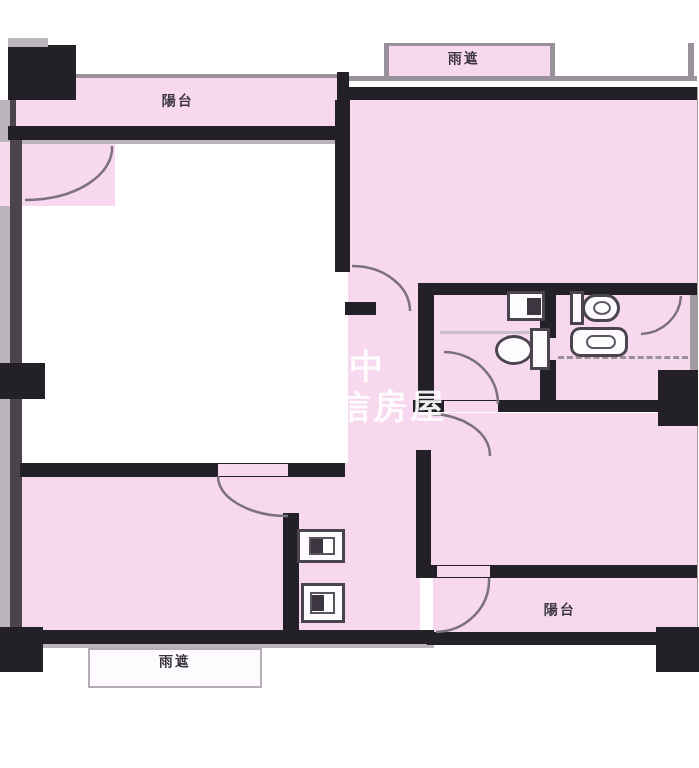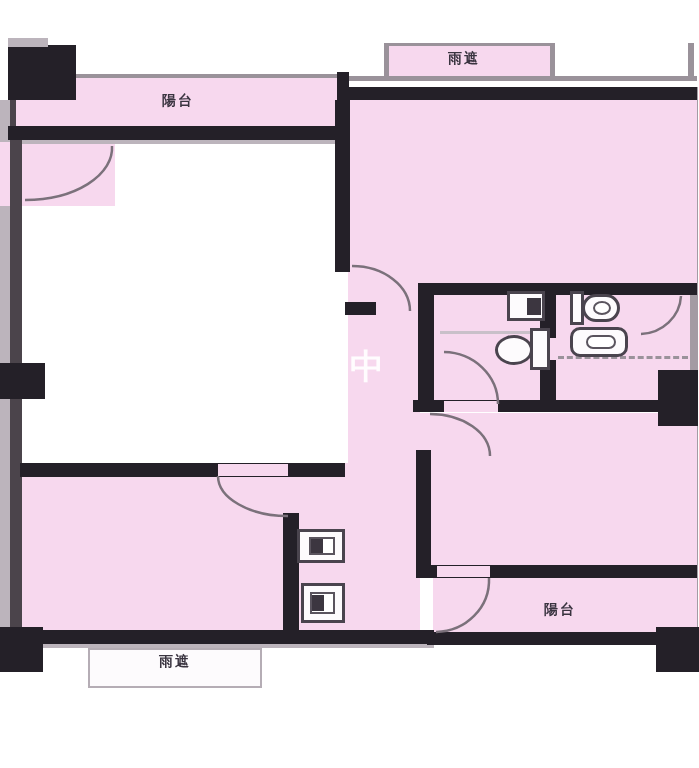--- a/index.html
+++ b/index.html
@@ -113,14 +113,15 @@
     <path d="M 430 414 A 60 42 0 0 1 490 456" fill="none" stroke="#7b717b" stroke-width="2.5"></path>
     <path d="M 489 578 A 54 52 0 0 1 436 632" fill="none" stroke="#7b717b" stroke-width="2.5"></path>
   </svg>
 
   <div class="label" style="left:138px;top:92px;">陽台</div>
   <div class="label" style="left:424px;top:50px;">雨遮</div>
   <div class="label" style="left:520px;top:601px;">陽台</div>
   <div class="label" style="left:135px;top:653px;">雨遮</div>
 
   <div class="watermark" style="left:350px;top:344px;">中</div>
+  <div class="watermark" style="left:336px;top:384px;">信房屋</div>
 
 </div>
 
 </body></html>

